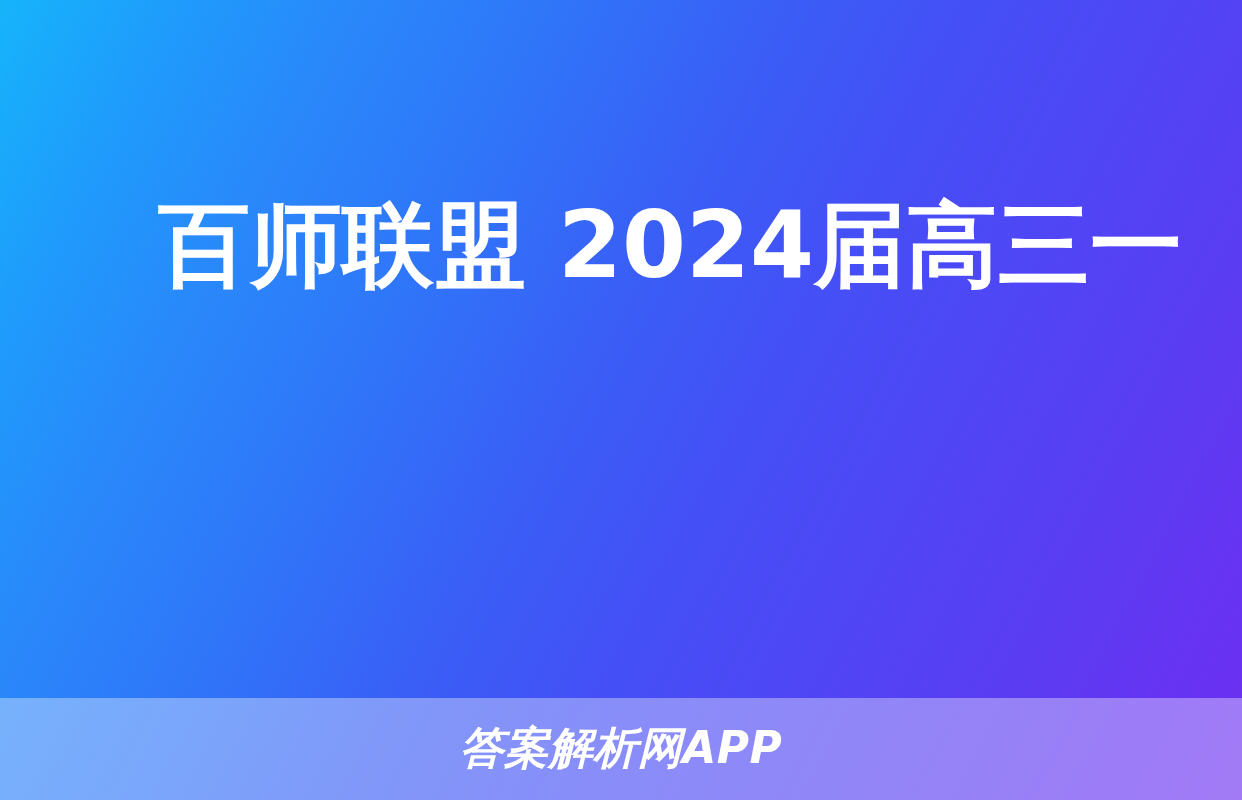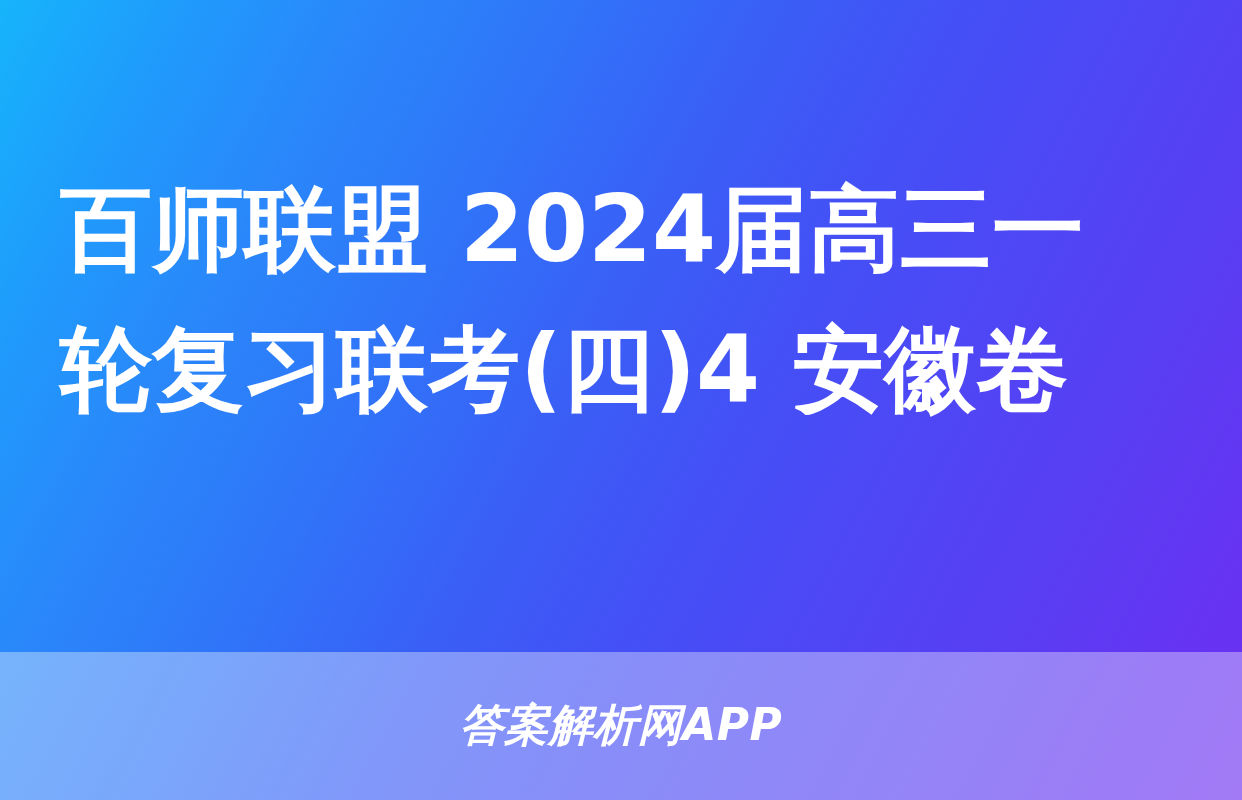--- a/index.html
+++ b/index.html
@@ -35,24 +35,24 @@
         #5a3df3 82%,
         #6733f2 93%,
         #6e2ff1 100%);
   }
 
   
   #title-block {
     position: absolute;
     left: 0;
     right: 0;
-    top: 160px;
+    top: 176px;
     padding: 0 60px;
     box-sizing: border-box;
-    text-align: left;
+    text-align: right;
     z-index: 3;
   }
 
   .title-line {
     display: block;
     color: #ffffff;
     font-family: "DejaVu Sans", "Liberation Sans", sans-serif;
     font-weight: 700;
     font-size: 92px;
     line-height: 140px;
@@ -60,21 +60,21 @@
     white-space: nowrap;
     text-rendering: optimizeLegibility;
   }
 
   
   #footer-band {
     position: absolute;
     left: 0;
     right: 0;
     bottom: 0;
-    height: 148px;
+    height: 102px;
     z-index: 4;
     background: rgba(255, 255, 255, 0.36);
     display: flex;
     align-items: center;
     justify-content: center;
     overflow: hidden;
   }
 
   #watermark {
     color: #ffffff;
@@ -90,20 +90,19 @@
 </style>
 </head>
 <body>
 
 <div id="card">
 
   <div id="bg"></div>
 
   <div id="title-block">
     <span class="title-line" style="font-size: 92px;">百师联盟 2024届高三一</span>
-    <span class="title-line" style="font-size: 92px;">轮复习联考(四)4 安徽卷</span>
   </div>
 
   <div id="footer-band">
     <span id="watermark">答案解析网APP</span>
   </div>
 
 </div>
 
 </body></html>

